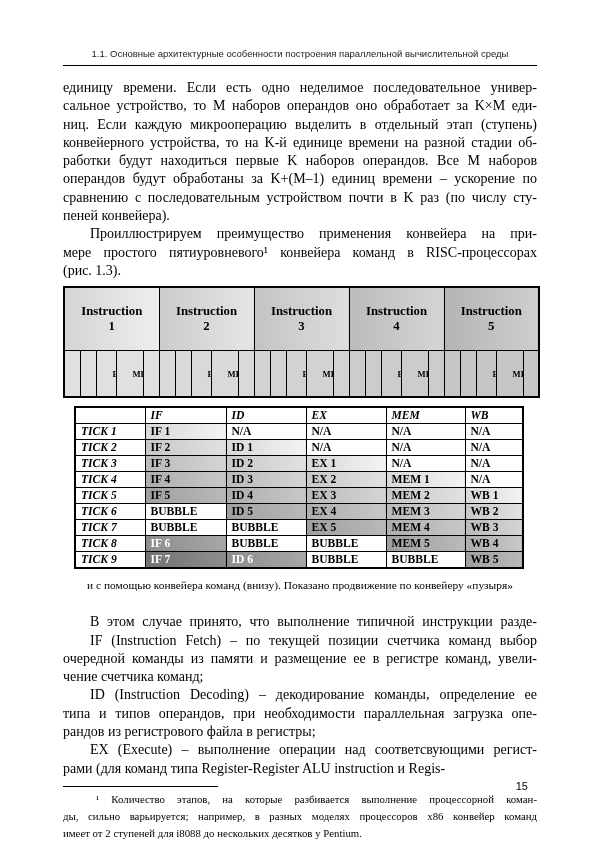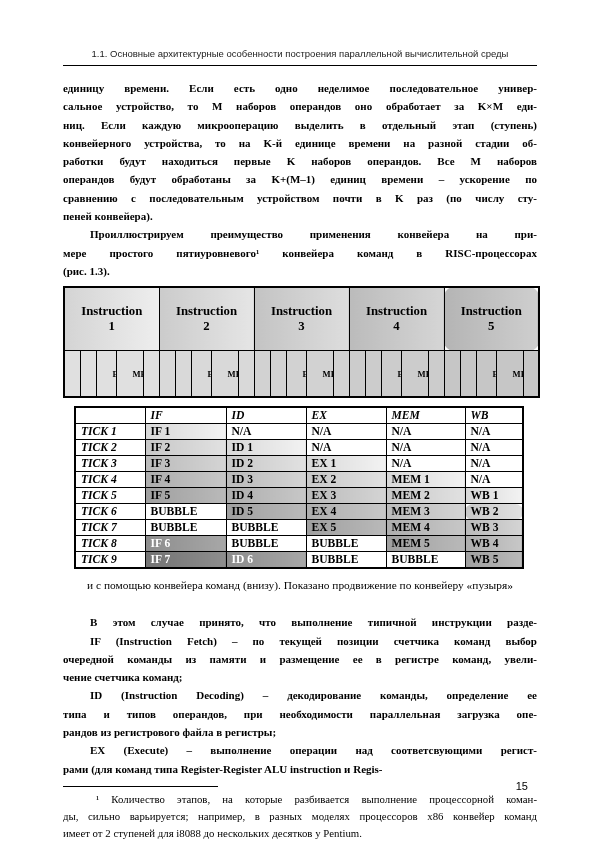--- a/index.html
+++ b/index.html
@@ -6,21 +6,21 @@
   .page {
     width:600px; height:849px; position:relative; background:#ffffff;
     color:#000; font-family:"Liberation Serif", serif; overflow:hidden;
   }
   .running-head {
     margin:48px 63px 0 63px; text-align:center;
     font-family:"Liberation Sans", sans-serif; font-size:9.5px; color:#1a1a1a;
     border-bottom:1.5px solid #000; padding-bottom:6px;
   }
   .content { margin:0 63px; }
-  .para { font-size:11px; line-height:18.3px;font-weight:bold; }
+  .para { font-size:14px; line-height:18.3px; }
   .ln { text-align:justify; text-align-last:justify; height:18.3px; overflow:hidden; }
   .ln.end { text-align-last:left; }
   .ln.ind { text-indent:27px; }
   .p1 { margin-top:13px; }
   .p3 { margin-top:20px; }
 
   table { border-collapse:collapse; table-layout:fixed; }
   .t1 { width:474px; margin-top:6px; border:2px solid #000; }
   .t1 td { border:1px solid #000; text-align:center; padding:16px; overflow:hidden; }
   .t1 .ins { font-weight:bold; font-size:12.8px; height:19px; }
@@ -97,21 +97,21 @@
           <col style="width: 20px;">
           <col style="width: 27px;">
           <col style="width: 16px;">
         </colgroup>
       <tbody>
           <tr>
             <td class="ins" colspan="5" style="background: linear-gradient(90deg, rgb(212, 212, 212), rgb(238, 238, 238));">Instruction 1</td>
             <td class="ins" colspan="5" style="background: linear-gradient(90deg, rgb(203, 203, 203), rgb(229, 229, 229));">Instruction 2</td>
             <td class="ins" colspan="5" style="background: linear-gradient(90deg, rgb(195, 195, 195), rgb(221, 221, 221));">Instruction 3</td>
             <td class="ins" colspan="5" style="background: linear-gradient(90deg, rgb(187, 187, 187), rgb(213, 213, 213));">Instruction 4</td>
-            <td class="ins" colspan="5" style="background: linear-gradient(90deg, rgb(180, 180, 180), rgb(206, 206, 206)); border-radius: 10px;">Instruction 5</td>
+            <td class="ins" colspan="5" style="background: linear-gradient(90deg, rgb(180, 180, 180), rgb(206, 206, 206));">Instruction 5</td>
           </tr>
           <tr>
             <td class="stg" style="background: rgb(224, 224, 224);">IF</td>
             <td class="stg" style="background: rgb(224, 224, 224);">ID</td>
             <td class="stg" style="background: rgb(224, 224, 224);">EX</td>
             <td class="stg" style="background: rgb(224, 224, 224);">MEM</td>
             <td class="stg" style="background: rgb(224, 224, 224);">WB</td>
             <td class="stg" style="background: rgb(217, 217, 217);">IF</td>
             <td class="stg" style="background: rgb(217, 217, 217);">ID</td>
             <td class="stg" style="background: rgb(217, 217, 217);">EX</td>
@@ -193,21 +193,21 @@
             <td style="background: linear-gradient(90deg, rgb(186, 186, 186), rgb(212, 212, 212));">EX 3</td>
             <td style="background: linear-gradient(90deg, rgb(199, 199, 199), rgb(225, 225, 225));">MEM 2</td>
             <td style="background: linear-gradient(90deg, rgb(216, 216, 216), rgb(242, 242, 242));">WB 1</td>
           </tr>
           <tr>
             <td class="tick">TICK 6</td>
             <td>BUBBLE</td>
             <td style="background: linear-gradient(90deg, rgb(159, 159, 159), rgb(185, 185, 185));">ID 5</td>
             <td style="background: linear-gradient(90deg, rgb(173, 173, 173), rgb(199, 199, 199));">EX 4</td>
             <td style="background: linear-gradient(90deg, rgb(186, 186, 186), rgb(212, 212, 212));">MEM 3</td>
-            <td style="background: linear-gradient(90deg, rgb(199, 199, 199), rgb(225, 225, 225)); border-radius: 8px;">WB 2</td>
+            <td style="background: linear-gradient(90deg, rgb(199, 199, 199), rgb(225, 225, 225));">WB 2</td>
           </tr>
           <tr>
             <td class="tick">TICK 7</td>
             <td>BUBBLE</td>
             <td>BUBBLE</td>
             <td style="background: linear-gradient(90deg, rgb(159, 159, 159), rgb(185, 185, 185));">EX 5</td>
             <td style="background: linear-gradient(90deg, rgb(173, 173, 173), rgb(199, 199, 199));">MEM 4</td>
             <td style="background: linear-gradient(90deg, rgb(186, 186, 186), rgb(212, 212, 212));">WB 3</td>
           </tr>
           <tr>

